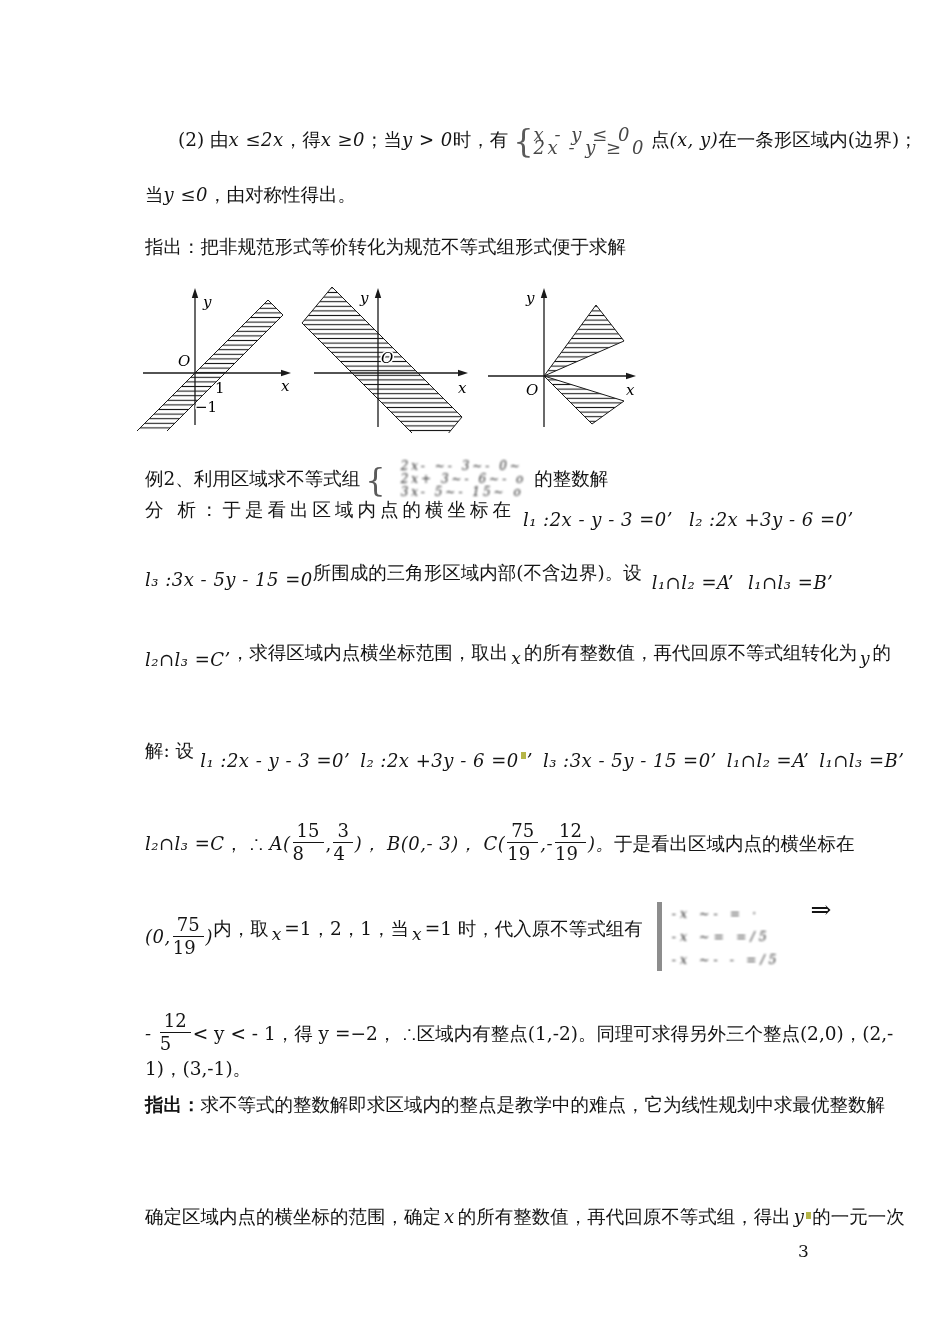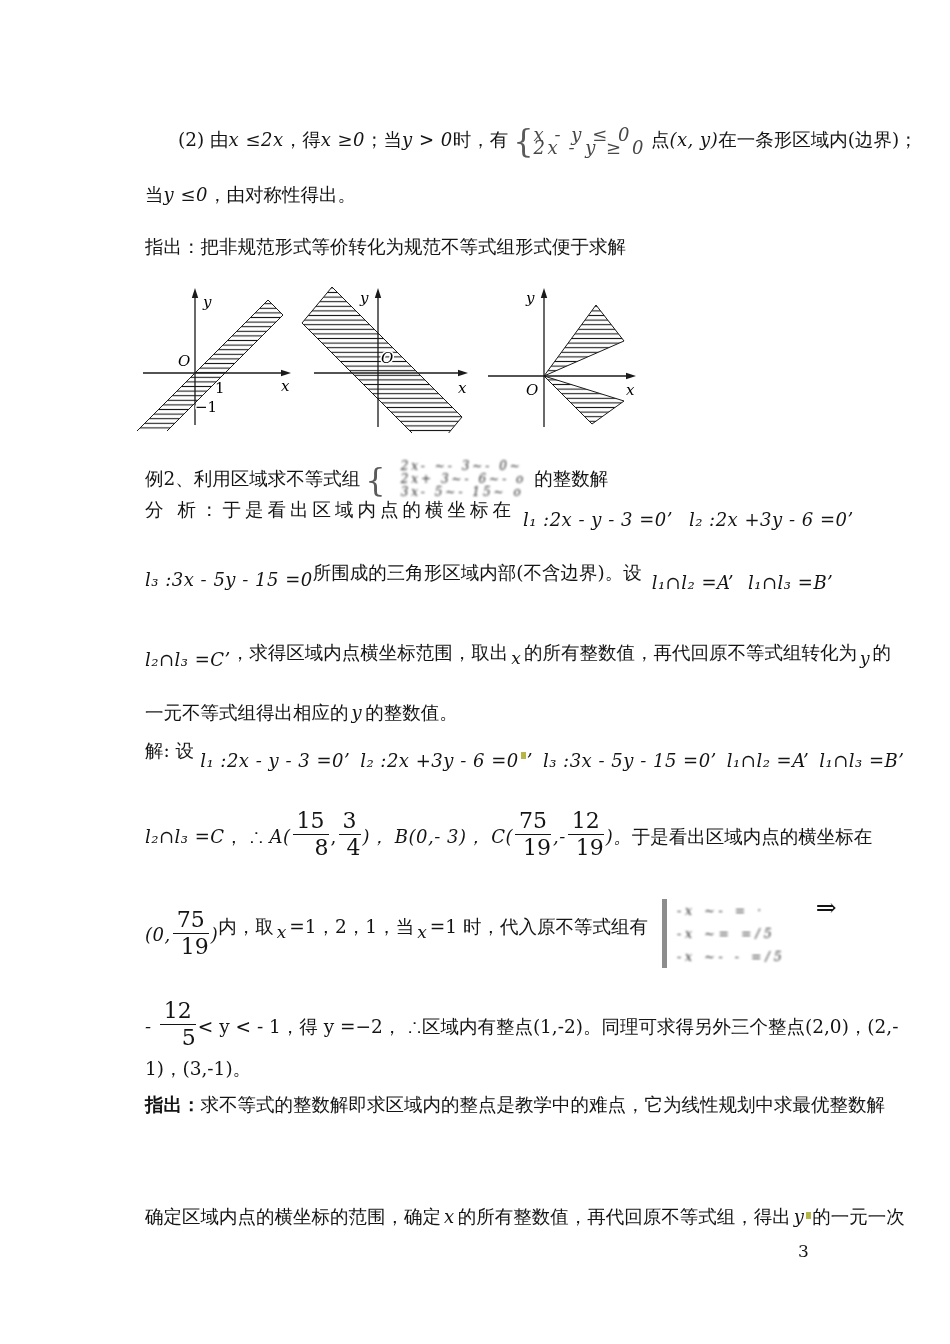--- a/index.html
+++ b/index.html
@@ -9,22 +9,22 @@
     font-family:"DejaVu Serif","Liberation Serif",serif;
     color:#141414;
   }
   .line { position:absolute; white-space:nowrap; font-size:18.5px; line-height:26px; }
   .fm { font-style:italic; font-size:18px; letter-spacing:0.5px; }
   .fm-dn { position:relative; top:10px; }
   .fm-dn2 { position:relative; top:7px; }
   .low { font-style:italic; position:relative; top:5px; margin:0 3px; font-size:17px; }
   .sp { letter-spacing:4px; }
   .bold { font-weight:bold; }
-  .frac { display:inline-block; vertical-align:middle; text-align:right;
-          font-size:22px; line-height:1.1; font-style:normal; margin:4px 2px;
+  .frac { display:inline-block; vertical-align:middle; text-align:left;
+          font-size:18px; line-height:1.1; font-style:normal; margin:16px 2px;
           position:relative; top:-3px; }
   .frac .num { display:block; padding:0 4px 1px; border-bottom:1.6px solid #141414; }
   .frac .den { display:block; padding-top:1px; }
   .sys1 { display:inline-flex; align-items:center; margin:0 5px; vertical-align:middle; }
   .sys1 .brace { font-size:32px; font-weight:200; color:#5a5a5a; font-style:normal; }
   .sys1 .rows { display:inline-block; font-size:18px; color:#474747; font-style:italic;
                 letter-spacing:2.5px; line-height:13px; filter:blur(0.4px); }
   .garble1 { display:inline-block; vertical-align:middle; margin:0 8px 0 10px;
              filter:blur(1.15px); color:#2a2a2a; font-size:12px; line-height:13px;
              letter-spacing:3px; font-style:italic; }
@@ -126,23 +126,20 @@
   </div>
 
   <div class="line" style="top:560px; left:145px;">
     <span class="fm fm-dn2">l₃ :3x - 5y - 15 =0</span><span>所围成的三角形区域内部(不含边界)。设</span><span class="fm fm-dn" style="margin-left:10px">l₁∩l₂ =A’</span><span class="fm fm-dn" style="margin-left:14px">l₁∩l₃ =B’</span>
   </div>
 
   <div class="line" style="top:640px; left:145px;">
     <span class="fm fm-dn2">l₂∩l₃ =C’</span><span>，求得区域内点横坐标范围，取出</span><span class="low">x</span><span>的所有整数值，再代回原不等式组转化为</span><span class="low">y</span><span>的</span>
   </div>
 
-  <div class="line" style="top:700px; left:145px;">
-    <span>一元不等式组得出相应的</span><span class="fm" style="margin:0 3px">y</span><span>的整数值。</span>
-  </div>
 
   <div class="line" style="top:738px; left:145px;">
     <span>解: 设</span><span class="fm fm-dn" style="margin-left:6px">l₁ :2x - y - 3 =0’</span><span class="fm fm-dn" style="margin-left:10px">l₂ :2x +3y - 6 =0</span><span class="dot" style="position:relative; top:6px"></span><span class="fm fm-dn">’</span><span class="fm fm-dn" style="margin-left:10px">l₃ :3x - 5y - 15 =0’</span><span class="fm fm-dn" style="margin-left:10px">l₁∩l₂ =A’</span><span class="fm fm-dn" style="margin-left:10px">l₁∩l₃ =B’</span>
   </div>
 
   <div class="line" style="top:808px; left:145px; height:56px; line-height:56px;">
     <span class="fm">l₂∩l₃ =C</span><span>， ∴ </span><span class="fm">A(</span><span class="frac"><span class="num">15</span><span class="den">8</span></span><span>,</span><span class="frac"><span class="num">3</span><span class="den">4</span></span><span class="fm">)，  </span><span class="fm">B(0,- 3)，  </span><span class="fm">C(</span><span class="frac"><span class="num">75</span><span class="den">19</span></span><span class="fm">,-</span><span class="frac"><span class="num">12</span><span class="den">19</span></span><span class="fm">)。</span><span>于是看出区域内点的横坐标在</span>
   </div>
 
   <div class="line" style="top:893px; left:145px; height:80px; line-height:64px;">

